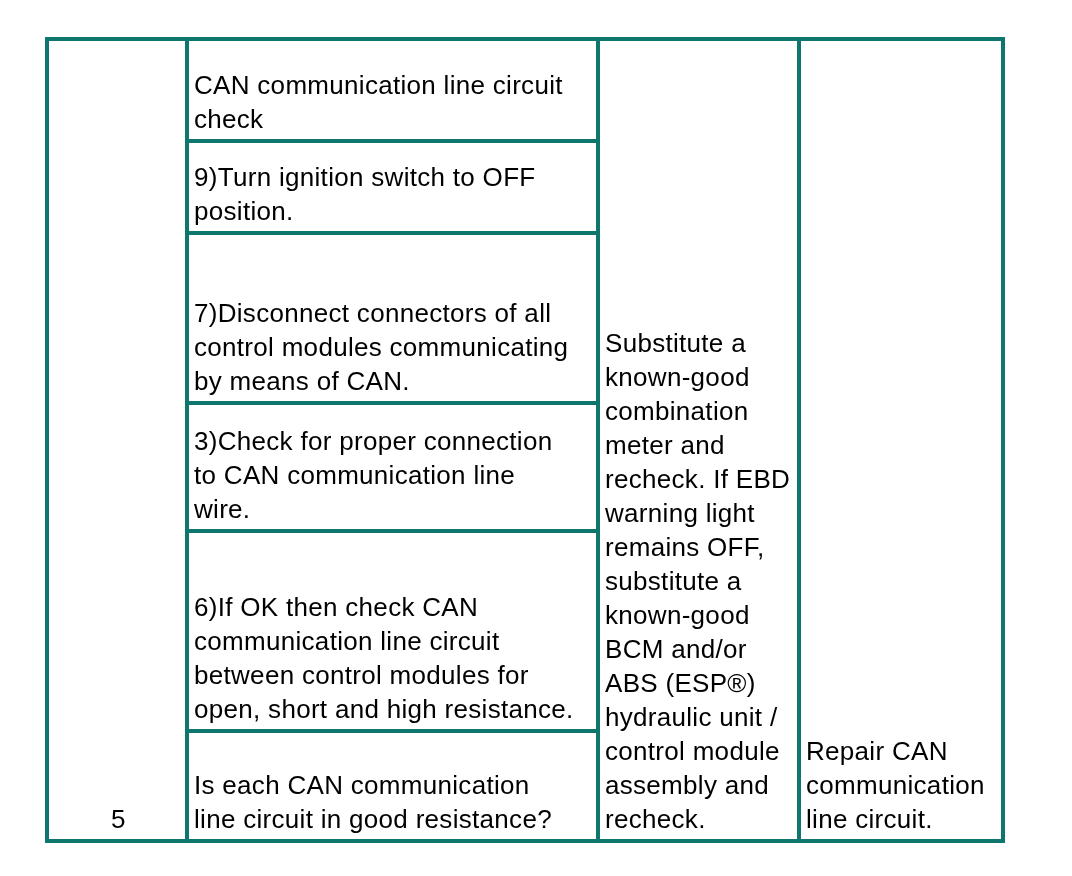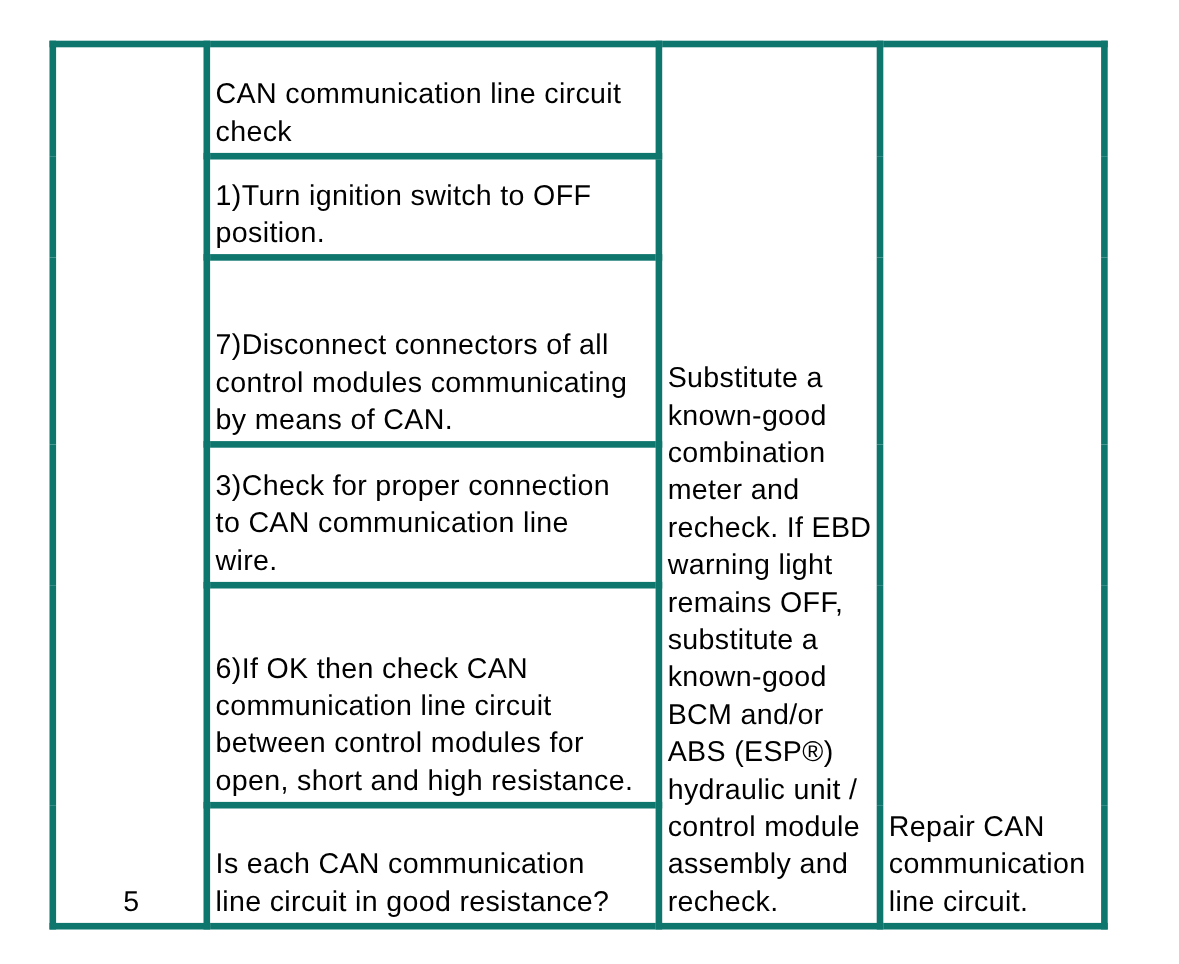--- a/index.html
+++ b/index.html
@@ -17,21 +17,21 @@
   table.diag {
     position: absolute;
     left: 45px;
     top: 37px;
     border-collapse: collapse;
     table-layout: fixed;
     border: 4px solid #000000;
     background: #ffffff;
   }
   table.diag td {
-    border: 6px solid #0f766e;
+    border: 4px solid #0f766e;
     vertical-align: bottom;
     font-family: "Liberation Sans", "DejaVu Sans", sans-serif;
     font-size: 26px;
     line-height: 34px;
     letter-spacing: 0.3px;
     color: #000000;
     white-space: pre;
     padding: 0 2px 3px 5px;
   }
   td.step-cell {
@@ -75,21 +75,21 @@
 ABS (ESP®)
 hydraulic unit /
 control module
 assembly and
 recheck.</td>
         <td class="result-cell" rowspan="6">Repair CAN
 communication
 line circuit.</td>
       </tr>
       <tr style="height:92px">
-        <td class="proc-cell">1)Turn ignition switch to OFF
+        <td class="proc-cell">9)Turn ignition switch to OFF
 position.</td>
       </tr>
       <tr style="height:170px">
         <td class="proc-cell">7)Disconnect connectors of all
 control modules communicating
 by means of CAN.</td>
       </tr>
       <tr style="height:128px">
         <td class="proc-cell">3)Check for proper connection
 to CAN communication line

